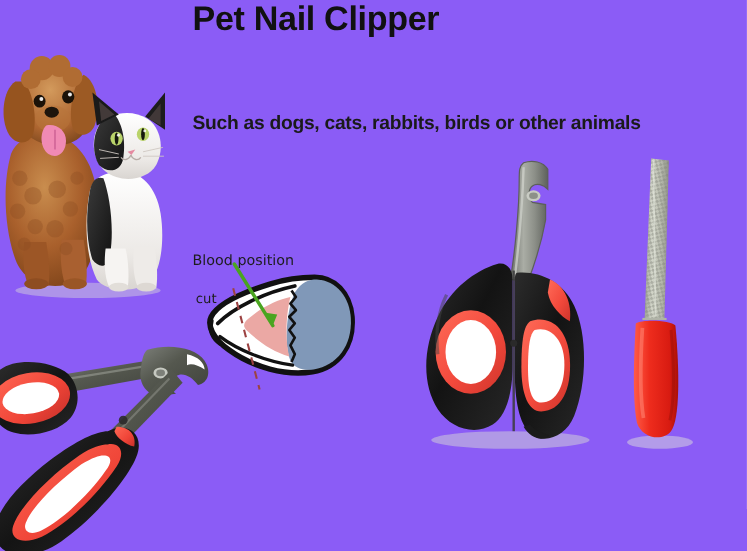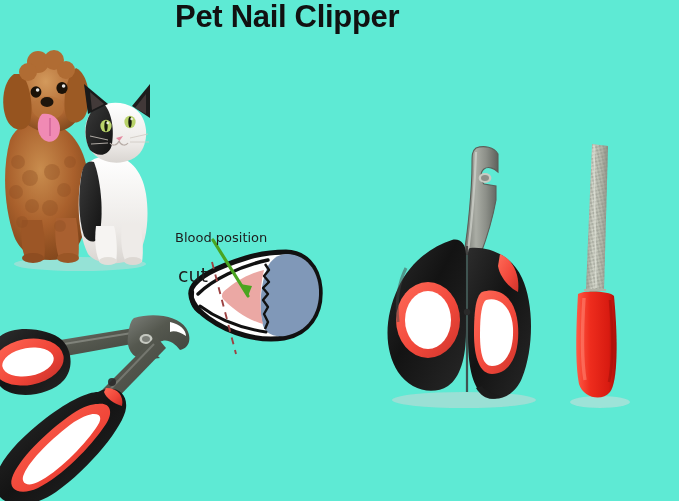--- a/index.html
+++ b/index.html
@@ -1,49 +1,50 @@
 <!DOCTYPE html>
 <html><head>
 <meta charset="utf-8">
 <style>
   html,body{margin:0;padding:0;background:#fff;}
   body{width:679px;height:501px;position:relative;overflow:hidden;
        font-family:"Liberation Sans","DejaVu Sans",sans-serif;color:#111;}
-  .stage{position:absolute;inset:0;background:#5eead4;}
+  .stage{position:absolute;inset:0;background:#8b5cf6;}
 
   
   .title{position:absolute;left:175px;top:-1px;font-size:31px;font-weight:bold;
          letter-spacing:-0.3px;color:#111;white-space:nowrap;}
   .lead1{position:absolute;left:175px;top:64px;font-size:17.5px;font-weight:bold;
          color:#1a1a1a;white-space:nowrap;letter-spacing:-0.1px;}
   .lead2{position:absolute;left:175px;top:101px;font-size:17.5px;font-weight:bold;
          color:#1a1a1a;white-space:nowrap;letter-spacing:-0.25px;}
 
   
   .pets{position:absolute;left:0px;top:22px;width:168px;height:250px;}
 
   
   .diagram{position:absolute;left:168px;top:222px;width:185px;height:140px;}
   .dg-blood{position:absolute;left:7px;top:8px;font-size:13px;color:#1d1d1d;
             white-space:nowrap;font-family:"DejaVu Sans",sans-serif;}
-  .dg-cut{position:absolute;left:10px;top:42px;font-size:19px;color:#1d1d1d;
+  .dg-cut{position:absolute;left:10px;top:42px;font-size:12px;color:#1d1d1d;
           font-family:"DejaVu Sans",sans-serif;}
 
   
   .clipper-main{position:absolute;left:372px;top:142px;width:178px;height:268px;}
   .file-tool{position:absolute;left:548px;top:142px;width:112px;height:268px;}
   .clipper-open{position:absolute;left:-6px;top:292px;width:210px;height:210px;}
   svg{display:block;overflow:visible;}
 </style>
 </head>
 <body>
 
 <div class="stage">
 
   <div class="title">Pet Nail Clipper</div>
+  <div class="lead2">Such as dogs, cats, rabbits, birds or other animals</div>
 
   <div class="pets">
     <svg width="168" height="250" viewBox="0 0 168 250">
       <defs>
         <radialGradient id="dogFur" cx="42%" cy="35%" r="72%">
           <stop offset="0%" stop-color="#c98d4e"></stop>
           <stop offset="55%" stop-color="#a9602c"></stop>
           <stop offset="100%" stop-color="#7d4319"></stop>
         </radialGradient>
         <radialGradient id="dogHead" cx="45%" cy="32%" r="70%">

